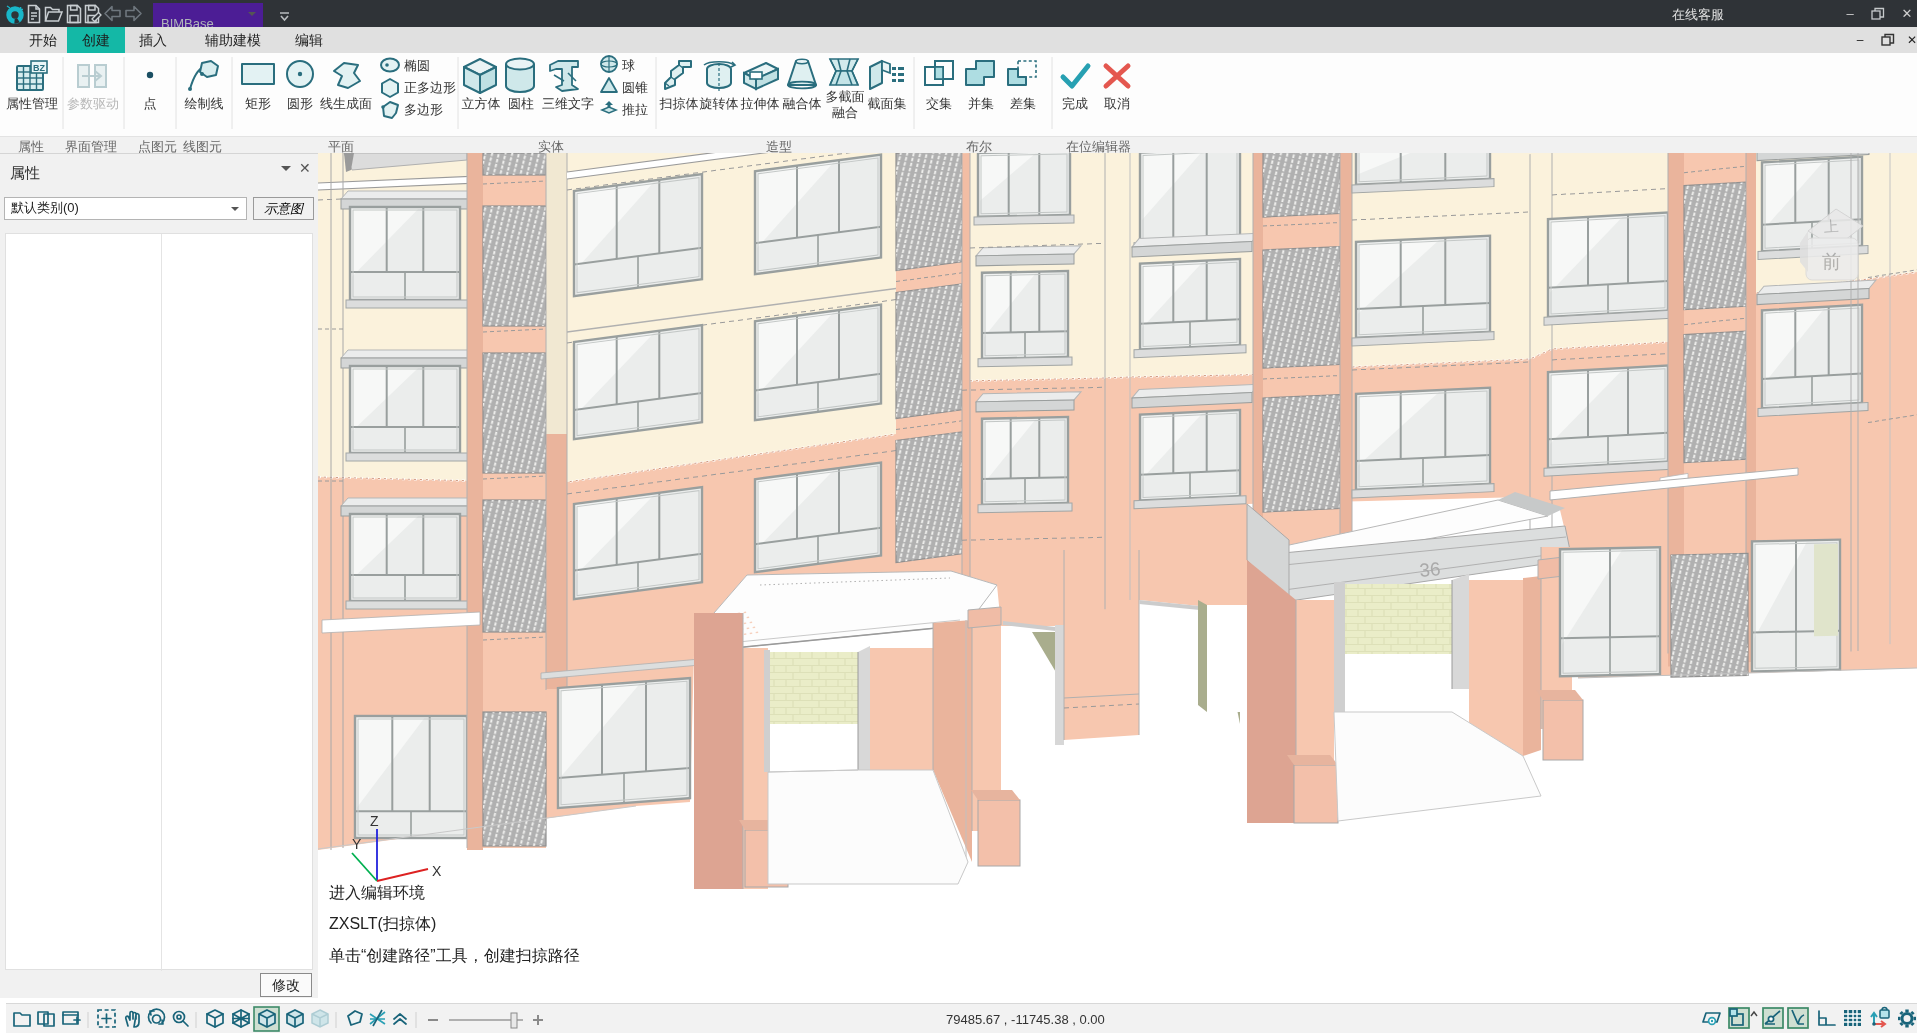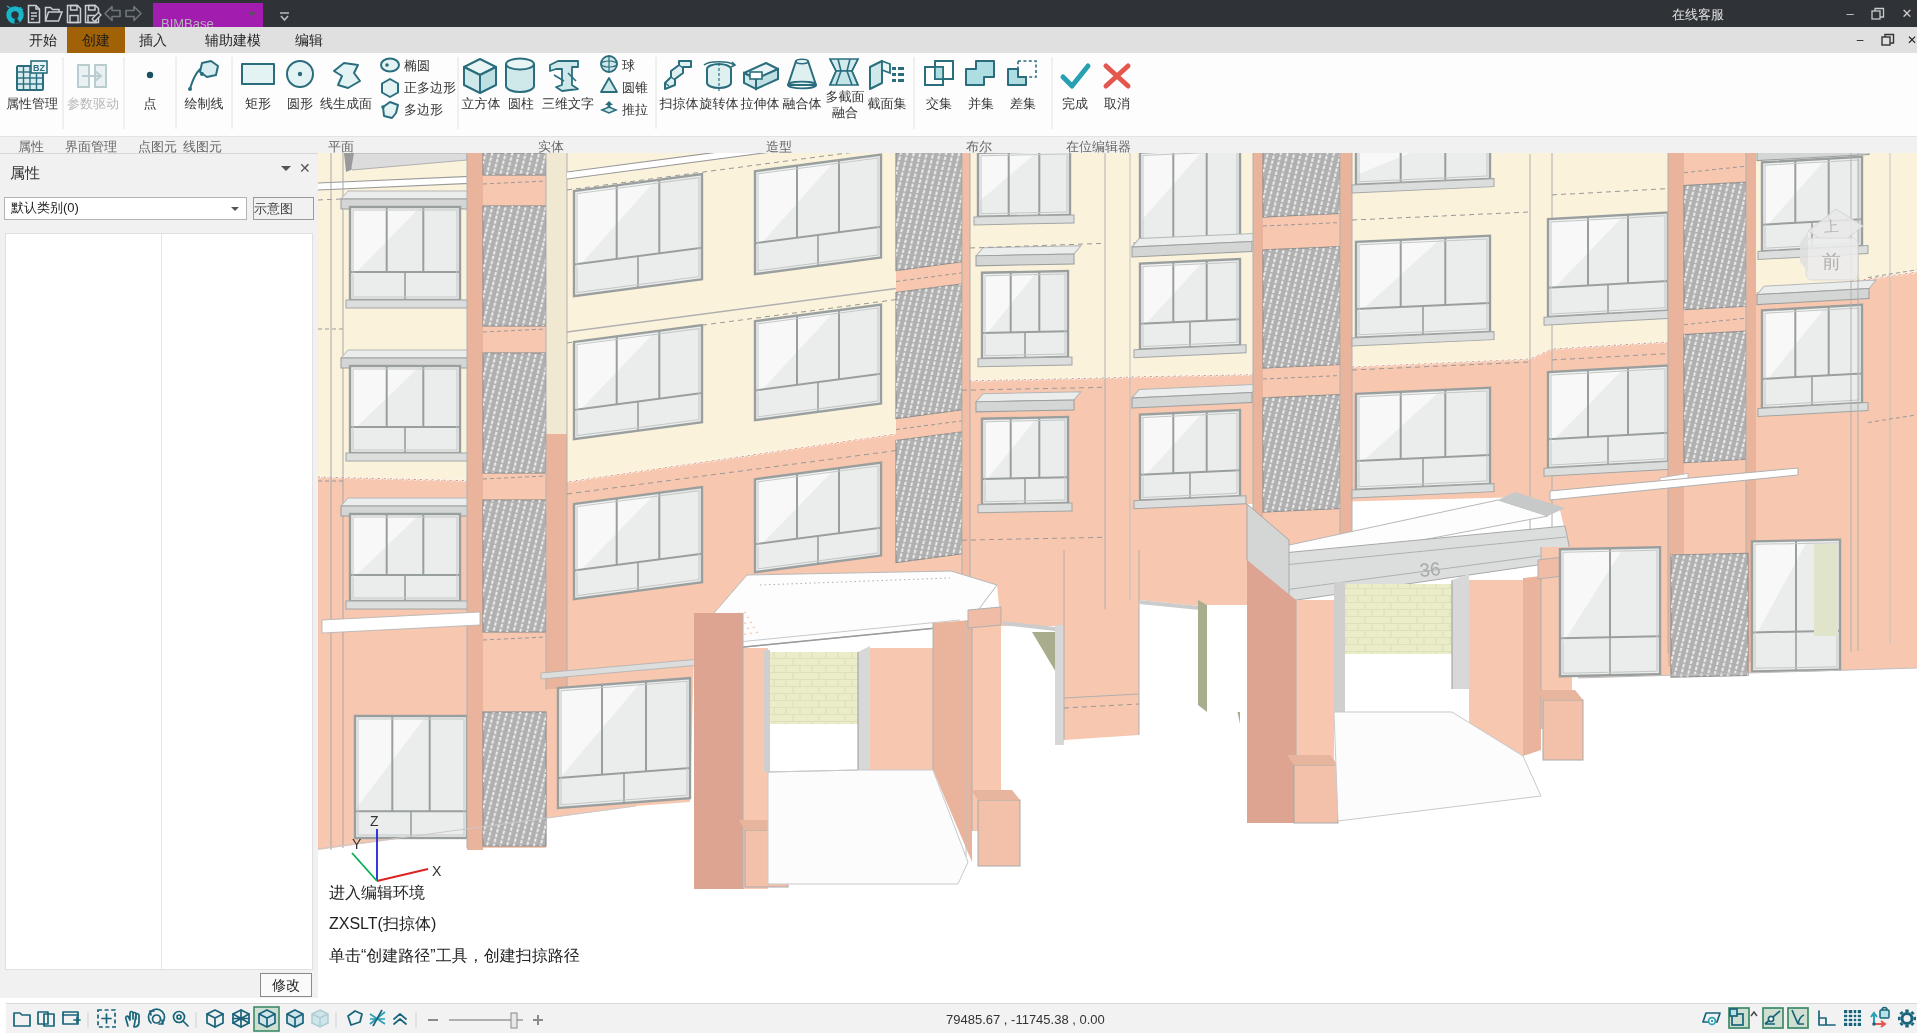--- a/index.html
+++ b/index.html
@@ -3,37 +3,37 @@
 <meta charset="utf-8">
 <style>
   * { margin:0; padding:0; box-sizing:border-box; }
   html,body { width:1917px; height:1033px; overflow:hidden; font-family:"Liberation Sans", sans-serif; }
   #app { position:relative; width:1917px; height:1033px; background:#ffffff; }
   
   #titlebar { position:absolute; left:0; top:0; width:1917px; height:27px; background:#2f3337; color:#d8d8d8; }
   #titlebar .ttext { position:absolute; left:0; right:0; top:5px; text-align:center; font-size:13px; color:#cfcfcf; }
   #titlebar .online { position:absolute; left:1672px; top:6px; font-size:13px; color:#e2e2e2; }
   .winbtn { position:absolute; top:0; width:34px; height:27px; color:#cfcfcf; font-size:13px; text-align:center; line-height:27px; }
-  #bimbox { position:absolute; left:153px; top:3px; width:110px; height:21px; background:#a21caf; color:#b0b5b8; font-size:13px; padding:13px 8px; }
+  #bimbox { position:absolute; left:153px; top:3px; width:110px; height:21px; background:#4c1d95; color:#b0b5b8; font-size:13px; padding:13px 8px; }
   #bimbox:after { content:""; position:absolute; right:7px; top:9px; border:4px solid transparent; border-top-color:#555; }
   
   #menurow { position:absolute; left:0; top:27px; width:1917px; height:26px; background:#e0e0e0; }
   .mtab { position:absolute; top:0; height:26px; font-size:14px; color:#1d1d1d; text-align:center; line-height:27px; }
-  .mtab.active { background:#a16207; }
+  .mtab.active { background:#14b8a6; }
   .mwb { position:absolute; top:4px; width:24px; height:18px; color:#222; font-size:12px; text-align:center; line-height:18px; }
   
   #ribbon { position:absolute; left:0; top:53px; width:1917px; height:83px; background:#fdfdfd; }
   #grouplabels { position:absolute; left:0; top:136px; width:1917px; height:17px; background:#f1f1f1; border-top:1px solid #e3e3e3; }
   .glabel { position:absolute; top:1px; font-size:13px; color:#666; }
   
   #lpanel { position:absolute; left:0; top:153px; width:318px; height:845px; background:#f1f1f1; border-top:1px solid #d5d5d5; }
   #lpanel .ptitle { position:absolute; left:10px; top:10px; font-size:15px; color:#333; }
   #combo { position:absolute; left:4px; top:43px; width:243px; height:23px; background:#fff; border:1px solid #b4b4b4; font-size:13px; color:#222; padding:1px 6px; }
   #combo:after { content:""; position:absolute; right:7px; top:9px; border:4px solid transparent; border-top-color:#555; }
-  #schembtn { position:absolute; left:253px; top:43px; width:61px; height:23px; border:1px solid #9a9a9a; background:#f1f1f1; color:#404040; font-size:13px; text-align:left; line-height:21px; }
+  #schembtn { position:absolute; left:253px; top:43px; width:61px; height:23px; border:1px solid #9a9a9a; background:#f1f1f1; color:#000000; font-size:13px; text-align:center; line-height:21px;font-style:italic; }
   #pwhite { position:absolute; left:5px; top:79px; width:308px; height:737px; background:#fff; border:1px solid #e0e0e0; }
   #pwhite .vline { position:absolute; left:155px; top:0; width:1px; height:737px; background:#e4e4e4; }
   #modbtn { position:absolute; left:260px; top:819px; width:52px; height:24px; border:1px solid #8a8a8a; background:#fafafa; color:#222; font-size:14px; text-align:center; line-height:22px; }
   
   #cmdbar { position:absolute; left:318px; top:975px; width:1599px; height:28px; background:#e9e9e9; }
   #cmdinput { position:absolute; left:0; top:0; width:616px; height:28px; background:#fff; border-right:1px solid #cfcfcf; }
   #cmdinput .dots { position:absolute; left:5px; top:6px; width:3px; height:16px; background-image:radial-gradient(circle, #9a9a9a 1px, transparent 1.2px); background-size:3px 4px; }
   #cmdinput .hint { position:absolute; left:17px; top:6px; font-size:13px; color:#8a8a8a; }
   #cmdup { position:absolute; left:617px; top:0; width:32px; height:28px; background:#fff; }
   

